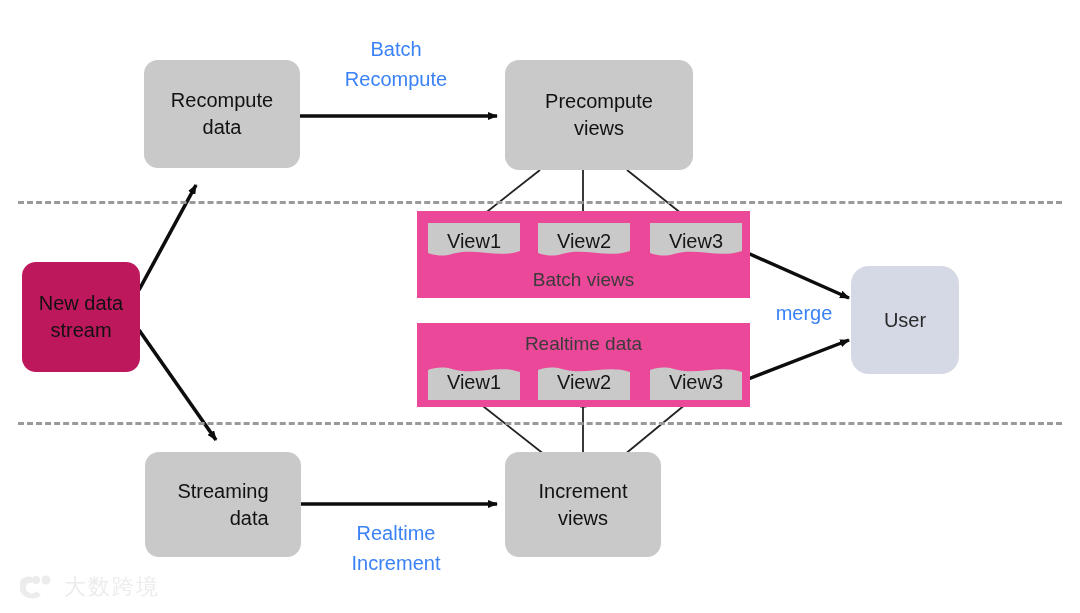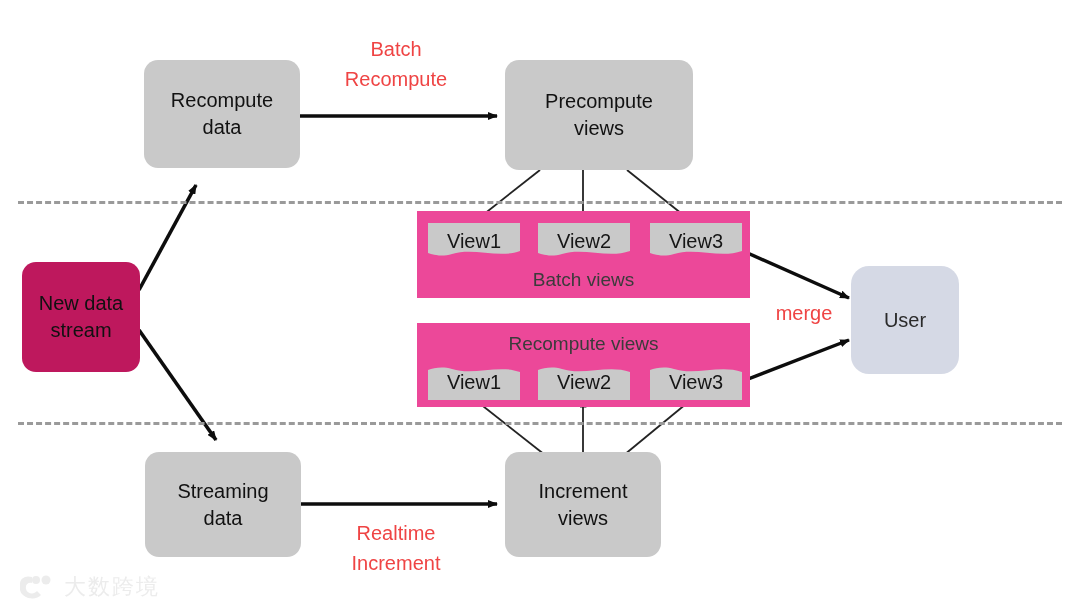--- a/index.html
+++ b/index.html
@@ -77,21 +77,21 @@
     left: 0; top: 0;
     width: 100%; height: 100%;
   }
   .view-chip .chip-label {
     position: relative;
     z-index: 2;
   }
   .edge-label {
     position: absolute;
     font-size: 20px;
-    color: #ef4444;
+    color: #3b82f6;
     text-align: center;
     line-height: 1.5;
     white-space: pre-line;
   }
   .divider {
     position: absolute;
     left: 18px;
     width: 1044px;
     height: 0;
     border-top: 3px dashed #9a9a9a;
@@ -169,21 +169,21 @@
     <span style="white-space:pre-line;">Recompute
 data</span>
   </div>
 
   <div class="node proc-box" style="left:505px; top:60px; width:188px; height:110px;">
     <span style="white-space:pre-line;">Precompute
 views</span>
   </div>
 
   <div class="node proc-box" style="left:145px; top:452px; width:156px; height:105px;">
-    <span style="white-space:pre-line;">Streaming
+    <span style="white-space:pre-line;text-align:right;">Streaming
 data</span>
   </div>
 
   <div class="node proc-box" style="left:505px; top:452px; width:156px; height:105px;">
     <span style="white-space:pre-line;">Increment
 views</span>
   </div>
 
   <div class="node query-box" style="left:851px; top:266px; width:108px; height:108px;">
     <span>User</span>
@@ -208,21 +208,21 @@
   </div>
 
   <div class="view-chip" style="left:650px; top:223px; width:92px; height:36px;">
     <svg class="chip-shape" viewBox="0 0 92 36" preserveAspectRatio="none">
       <path d="M0,0 L92,0 L92,28 C70,36 46,24 24,31 C14,34 6,32 0,30 Z" fill="#c9c9c9"></path>
     </svg>
     <span class="chip-label">View3</span>
   </div>
 
   <div class="views-panel" style="left:417px; top:323px; width:333px; height:84px;">
-    <div class="panel-caption" style="top:10px;">Recompute views</div>
+    <div class="panel-caption" style="top:10px;">Realtime data</div>
   </div>
 
   <div class="view-chip" style="left:428px; top:364px; width:92px; height:36px;">
     <svg class="chip-shape" viewBox="0 0 92 36" preserveAspectRatio="none">
       <path d="M0,6 C6,4 14,2 24,5 C46,12 70,0 92,8 L92,36 L0,36 Z" fill="#c9c9c9"></path>
     </svg>
     <span class="chip-label">View1</span>
   </div>
 
   <div class="view-chip" style="left:538px; top:364px; width:92px; height:36px;">

